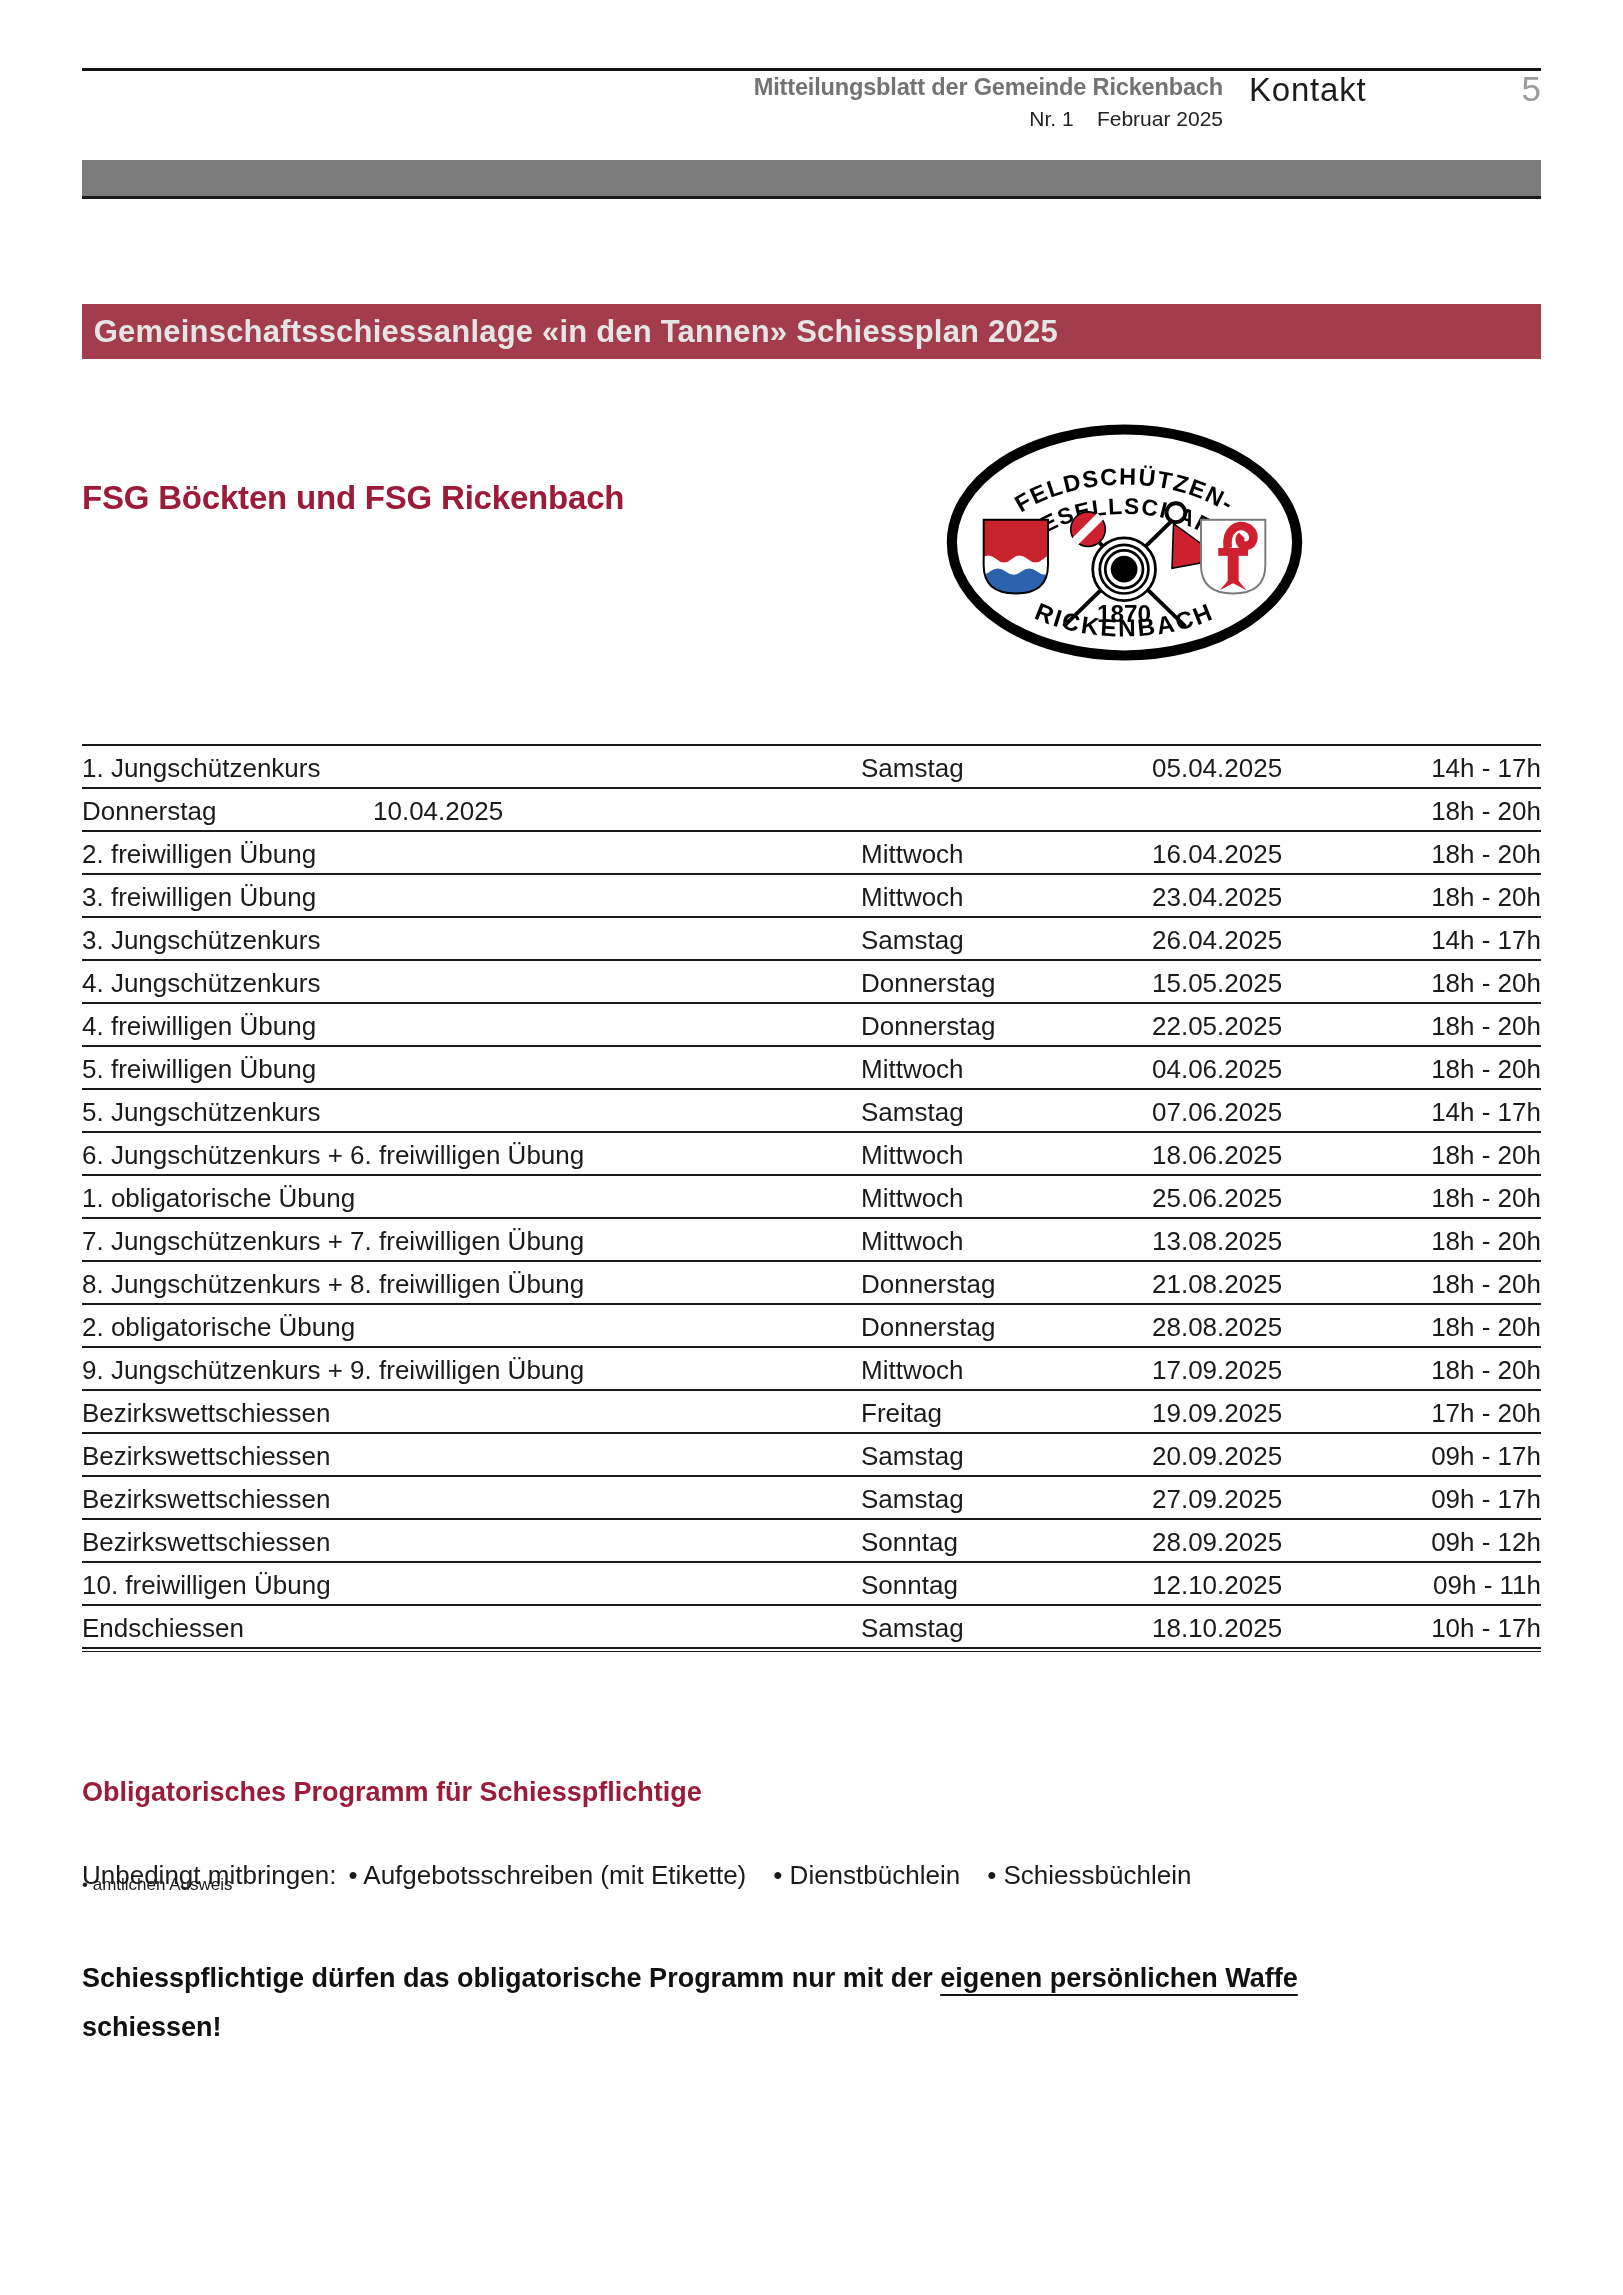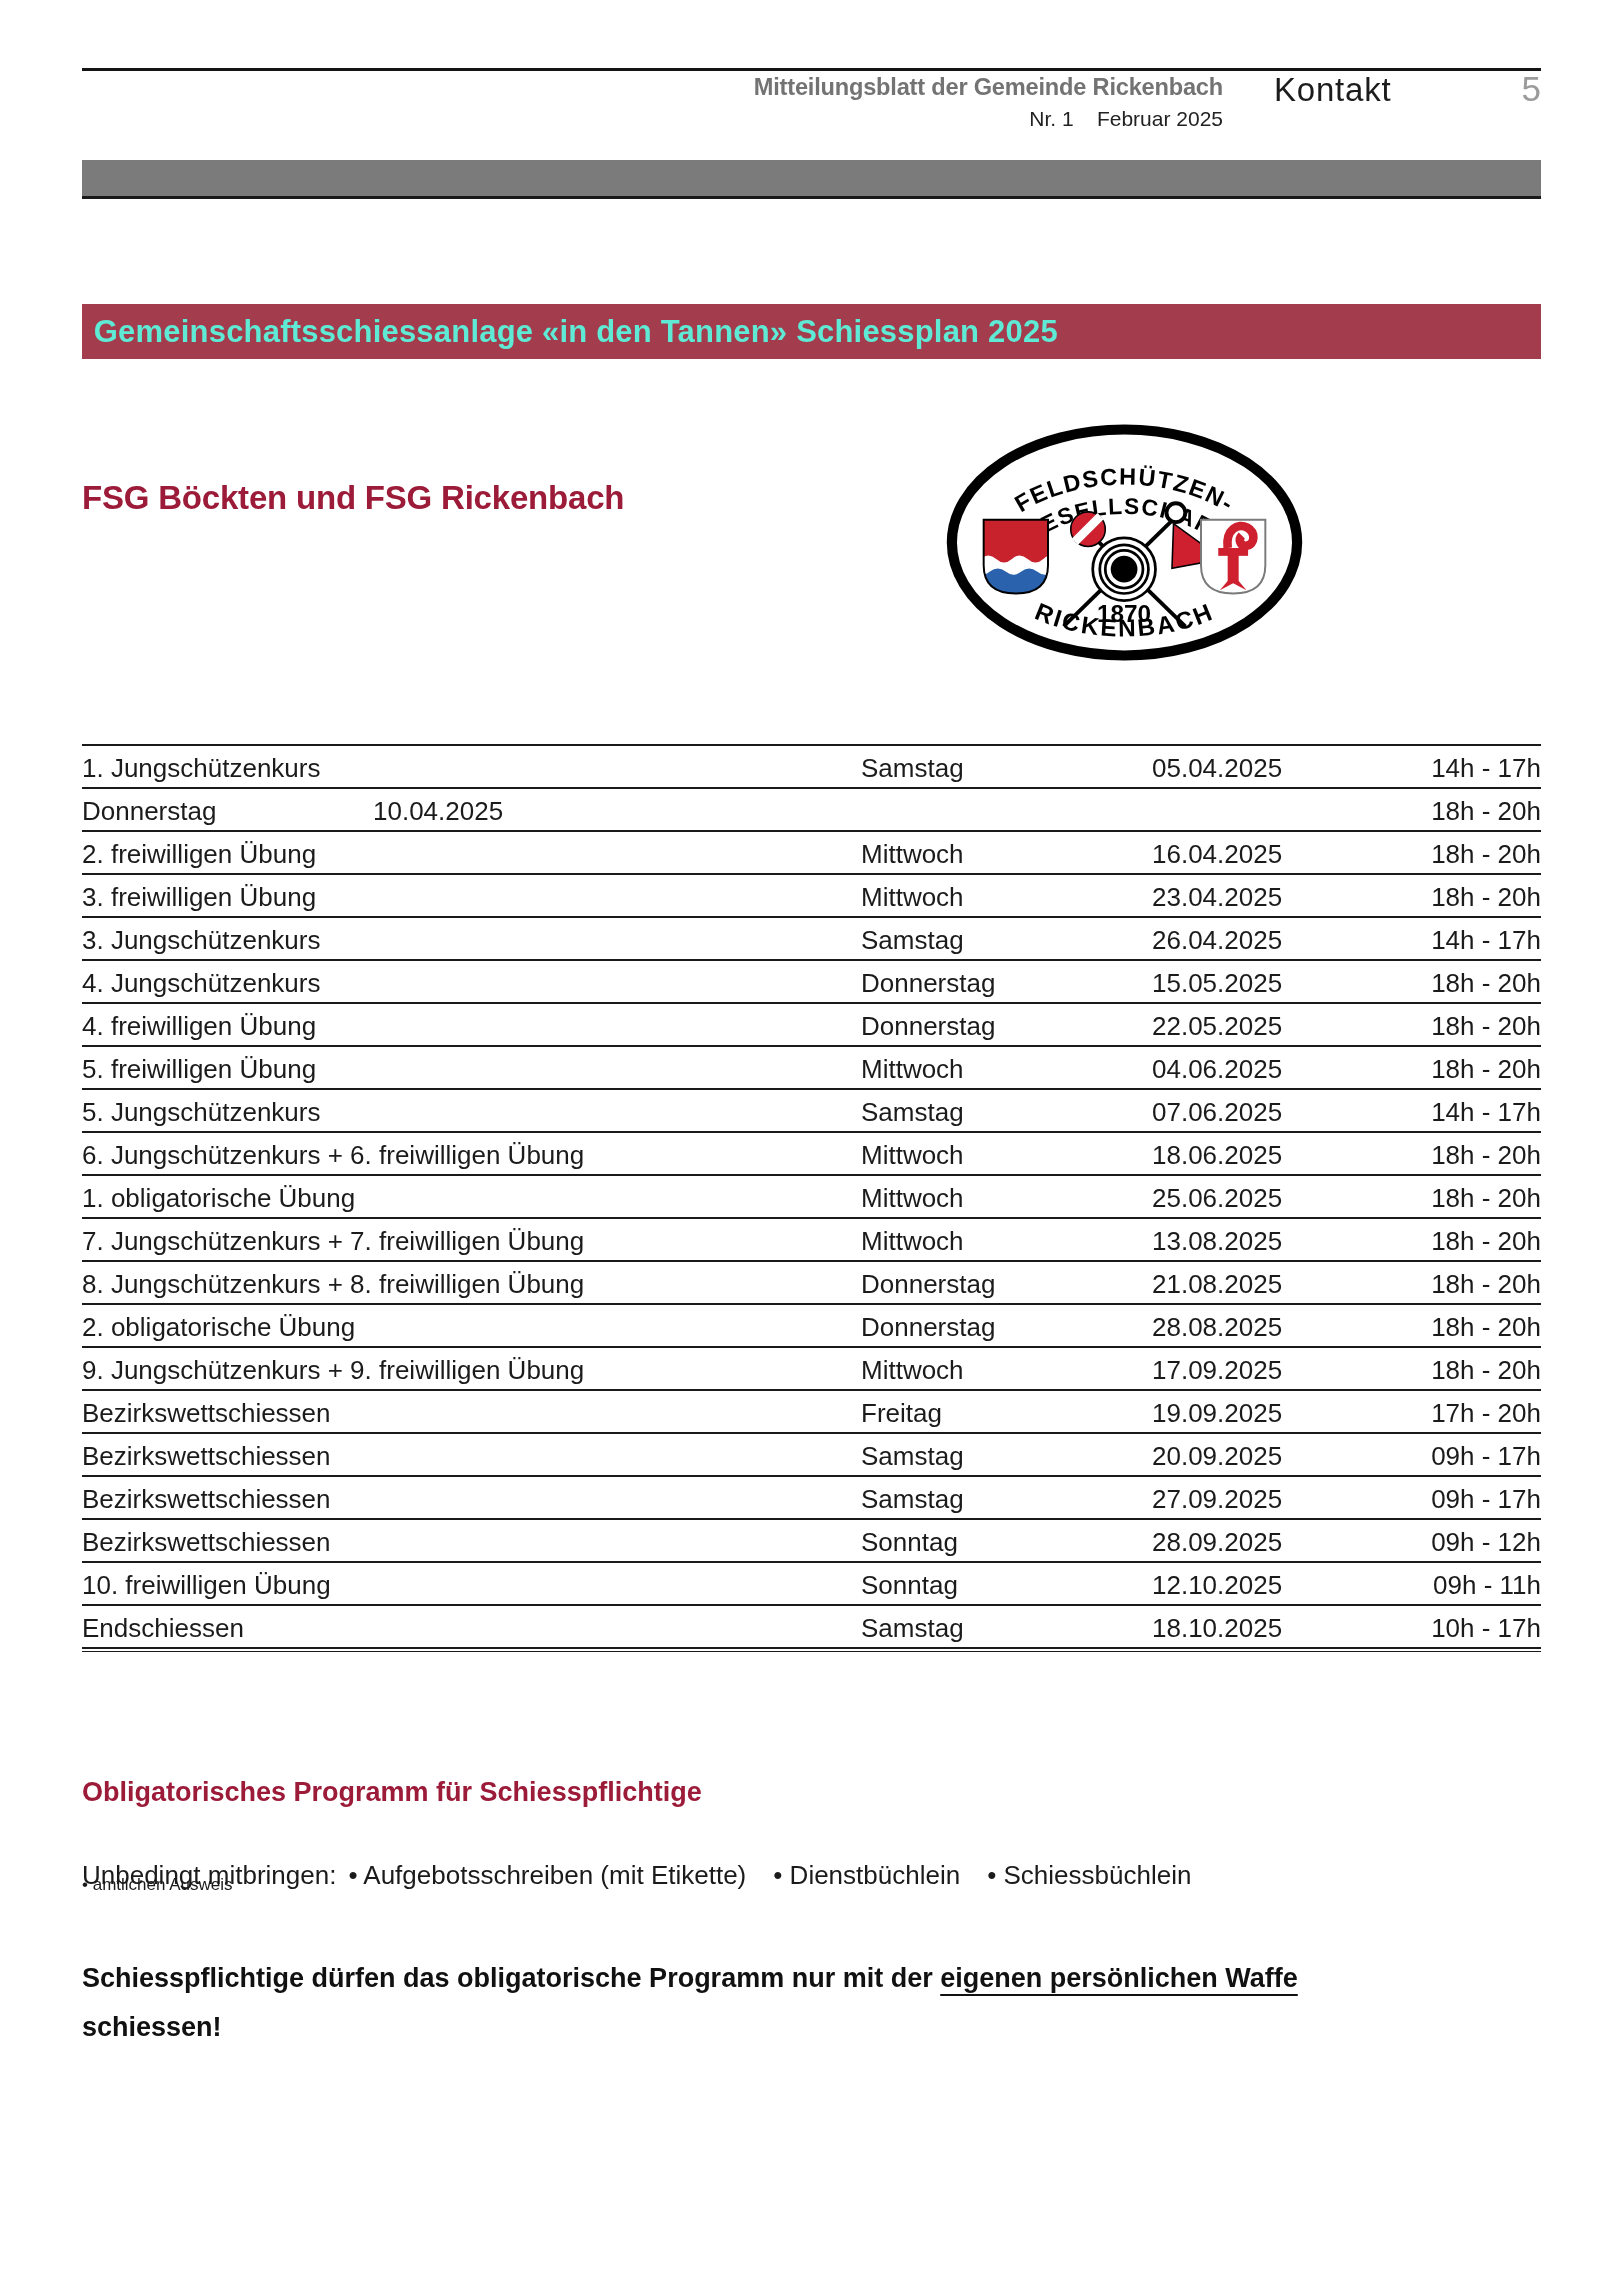--- a/index.html
+++ b/index.html
@@ -11,28 +11,28 @@
     color:#1b1b1b;
     overflow:hidden;
   }
   .content{position:absolute;left:82px;top:0;width:1459px;height:100%;}
 
   
   .top-rule{position:absolute;left:0;top:68px;width:100%;border-top:3.1px solid #141414;}
   .masthead{position:absolute;top:74px;right:318px;text-align:right;}
   .masthead .mtitle{font-size:23.6px;font-weight:bold;color:#737373;letter-spacing:-0.2px;margin-left:16px;}
   .masthead .missue{font-size:21px;margin-top:5.5px;color:#222;white-space:pre;}
-  .kontakt{position:absolute;left:1167px;top:71px;font-size:33px;font-weight:300;color:#1c1c1c;letter-spacing:0.8px;margin-left:25px;}
+  .kontakt{position:absolute;left:1167px;top:71px;font-size:33px;font-weight:300;color:#1c1c1c;letter-spacing:0.8px;}
   .pagenum{position:absolute;right:0;top:69px;font-size:35px;font-weight:300;color:#9b9b9b;}
   .gray-bar{position:absolute;left:0;top:160px;width:100%;height:36px;background:#7b7b7b;border-bottom:3.1px solid #1a1a1a;}
 
   
   .title-bar{
     position:absolute;left:0;top:304px;width:100%;height:55px;
-    background:#A33C4C;color:#5eead4;
+    background:#A33C4C;color:#e5e5e5;
     font-size:31px;font-weight:bold;line-height:55px;
     padding-left:11.8px;box-sizing:border-box;letter-spacing:0.2px;
   }
 
   
   .clubs-heading{position:absolute;left:0;top:479px;font-size:33px;font-weight:bold;color:#9C1B39;letter-spacing:-0.2px;}
 
   
   .logo{position:absolute;left:864px;top:424px;width:357px;height:237px;}
 

